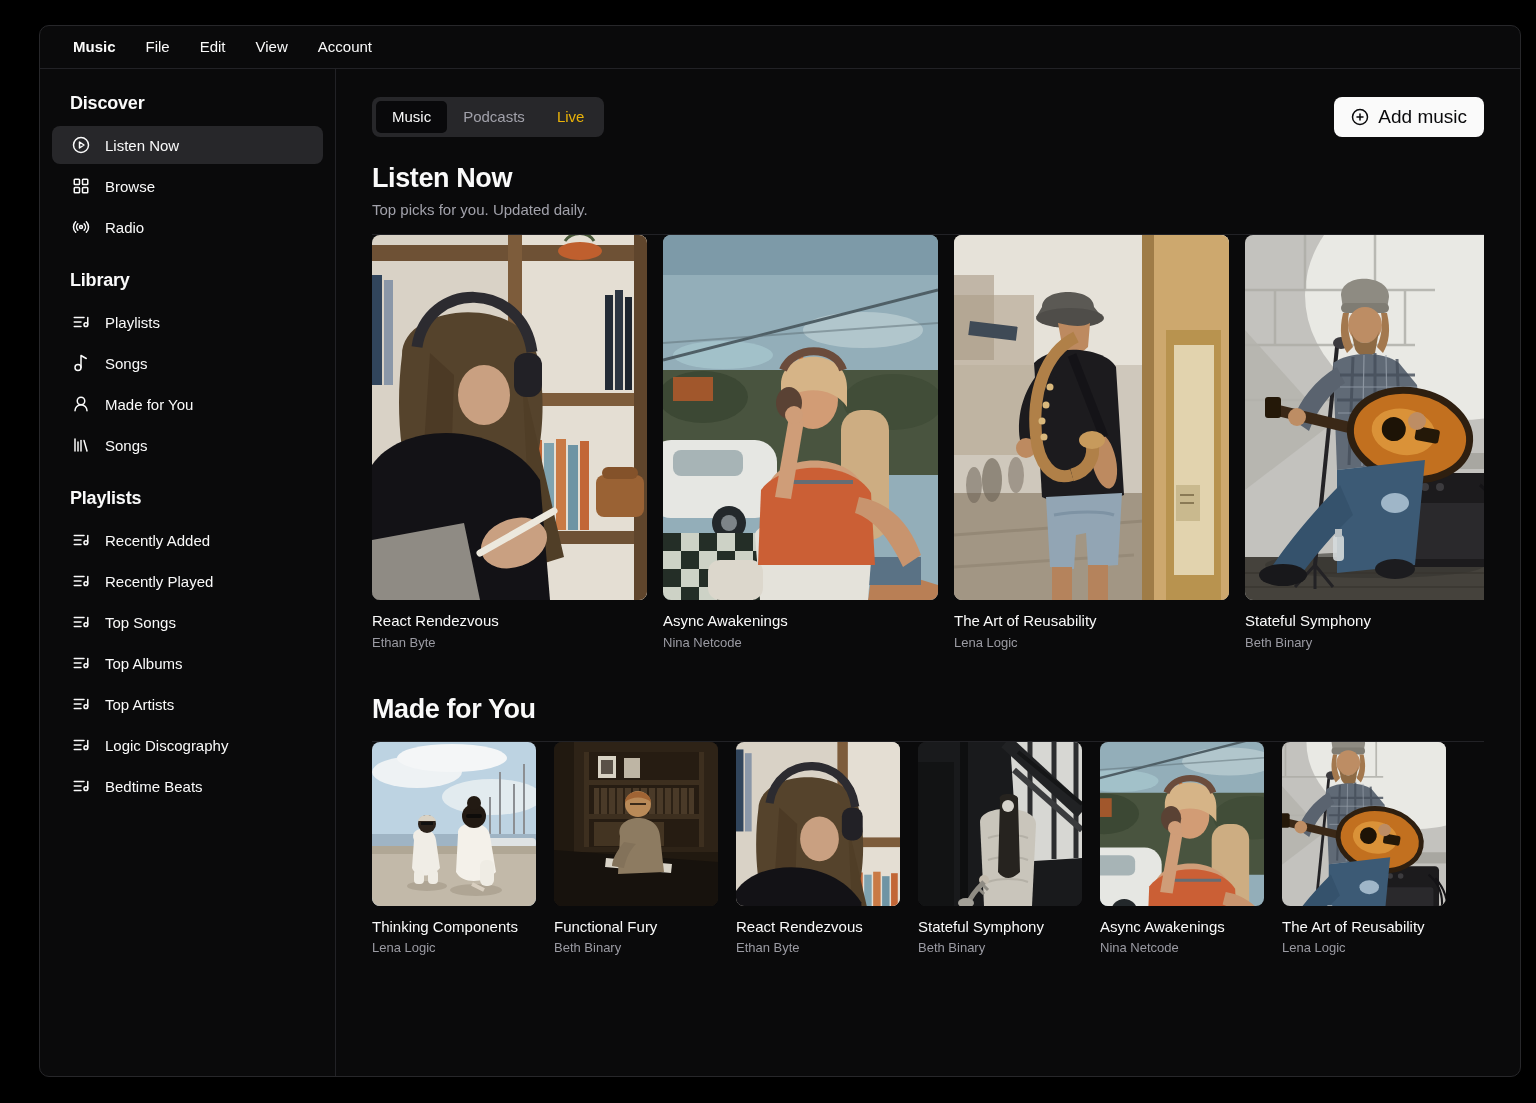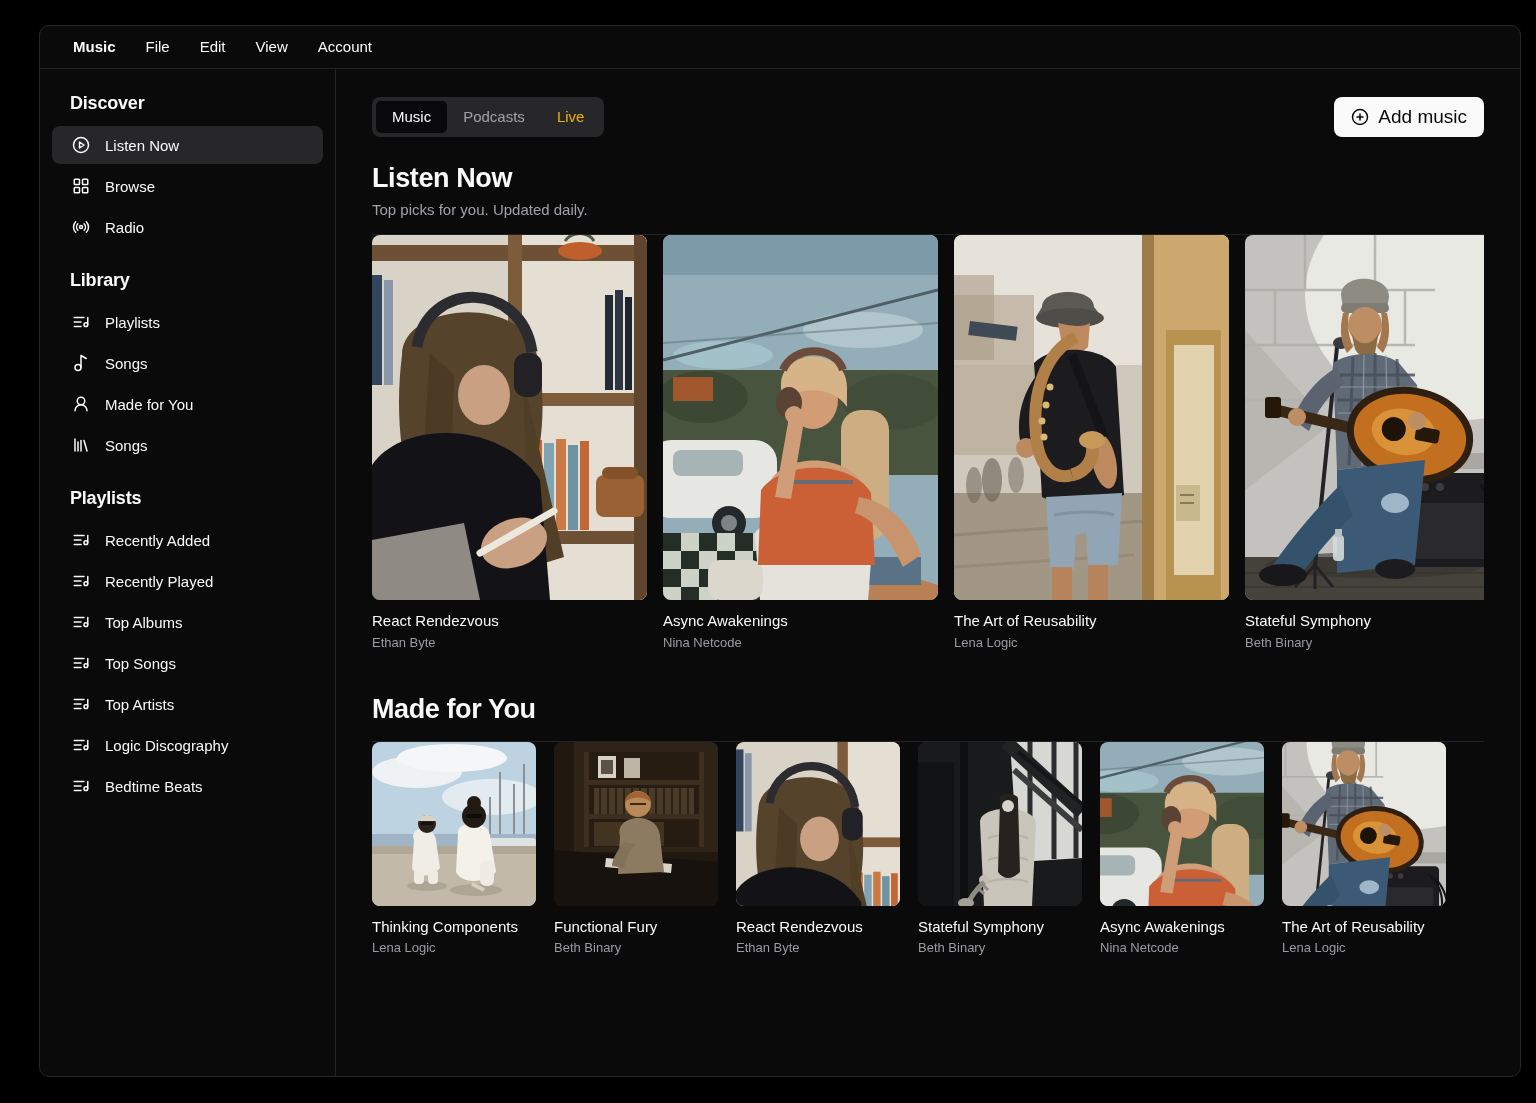--- a/index.html
+++ b/index.html
@@ -507,29 +507,29 @@
               </svg>
             </span>
           <span>Recently Played</span>
         </div>
         <div class="side-item">
           <span class="side-icon">
               <svg viewBox="0 0 24 24">
                 <use href="#ic-list-music"></use>
               </svg>
             </span>
+          <span>Top Songs</span>
+        </div>
+        <div class="side-item">
+          <span class="side-icon">
+              <svg viewBox="0 0 24 24">
+                <use href="#ic-list-music"></use>
+              </svg>
+            </span>
           <span>Top Albums</span>
-        </div>
-        <div class="side-item">
-          <span class="side-icon">
-              <svg viewBox="0 0 24 24">
-                <use href="#ic-list-music"></use>
-              </svg>
-            </span>
-          <span>Top Songs</span>
         </div>
         <div class="side-item">
           <span class="side-icon">
               <svg viewBox="0 0 24 24">
                 <use href="#ic-list-music"></use>
               </svg>
             </span>
           <span>Top Artists</span>
         </div>
         <div class="side-item">

